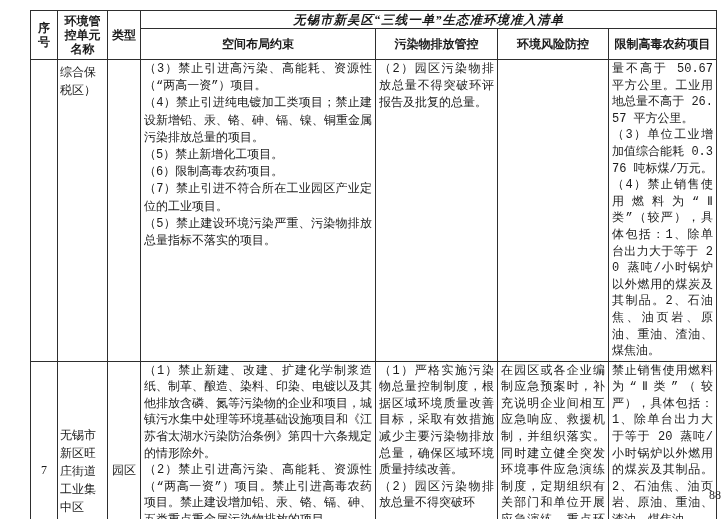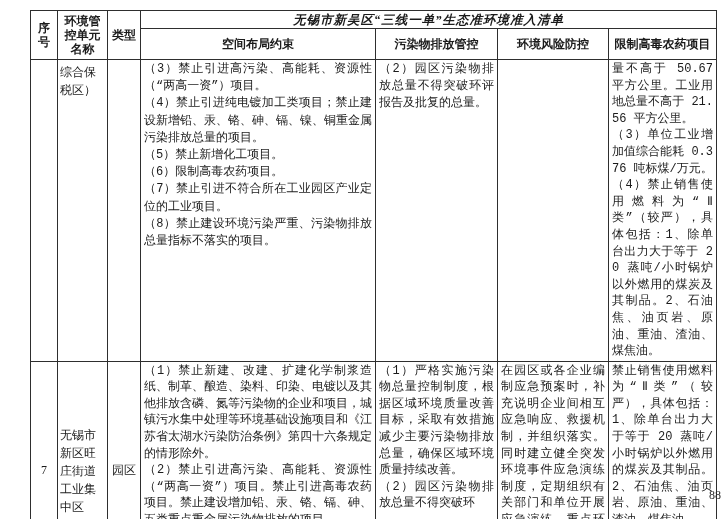--- a/index.html
+++ b/index.html
@@ -74,28 +74,28 @@
       <tr class="row-1">
         <td class="seq-cell"></td>
         <td class="unit-cell unit-top">综合保税区）</td>
         <td class="type-cell"></td>
         <td class="cell-text">
           <p>（3）禁止引进高污染、高能耗、资源性（“两高一资”）项目。</p>
           <p>（4）禁止引进纯电镀加工类项目；禁止建设新增铅、汞、铬、砷、镉、镍、铜重金属污染排放总量的项目。</p>
           <p>（5）禁止新增化工项目。</p>
           <p>（6）限制高毒农药项目。</p>
           <p>（7）禁止引进不符合所在工业园区产业定位的工业项目。</p>
-          <p>（8）禁止建设环境污染严重、污染物排放总量指标不落实的项目。</p>
+          <p>（5）禁止建设环境污染严重、污染物排放总量指标不落实的项目。</p>
         </td>
         <td class="cell-text">
           <p>（2）园区污染物排放总量不得突破环评报告及批复的总量。</p>
         </td>
         <td class="cell-text"></td>
         <td class="cell-text lh-tight">
-          <p>量不高于 50.67 平方公里。工业用地总量不高于 21.56 平方公里。</p>
+          <p>量不高于 50.67 平方公里。工业用地总量不高于 26.57 平方公里。</p>
           <p>（3）单位工业增加值综合能耗 0.376 吨标煤/万元。</p>
           <p>（4）禁止销售使用燃料为“Ⅱ类”（较严），具体包括：1、除单台出力大于等于 20 蒸吨/小时锅炉以外燃用的煤炭及其制品。2、石油焦、油页岩、原油、重油、渣油、煤焦油。</p>
         </td>
       </tr>
       <tr class="row-2">
         <td class="seq-cell">7</td>
         <td class="unit-cell unit-mid">无锡市新区旺庄街道工业集中区</td>
         <td class="type-cell">园区</td>
         <td class="cell-text lh-tight">
           <p>（1）禁止新建、改建、扩建化学制浆造纸、制革、酿造、染料、印染、电镀以及其他排放含磷、氮等污染物的企业和项目，城镇污水集中处理等环境基础设施项目和《江苏省太湖水污染防治条例》第四十六条规定的情形除外。</p>

